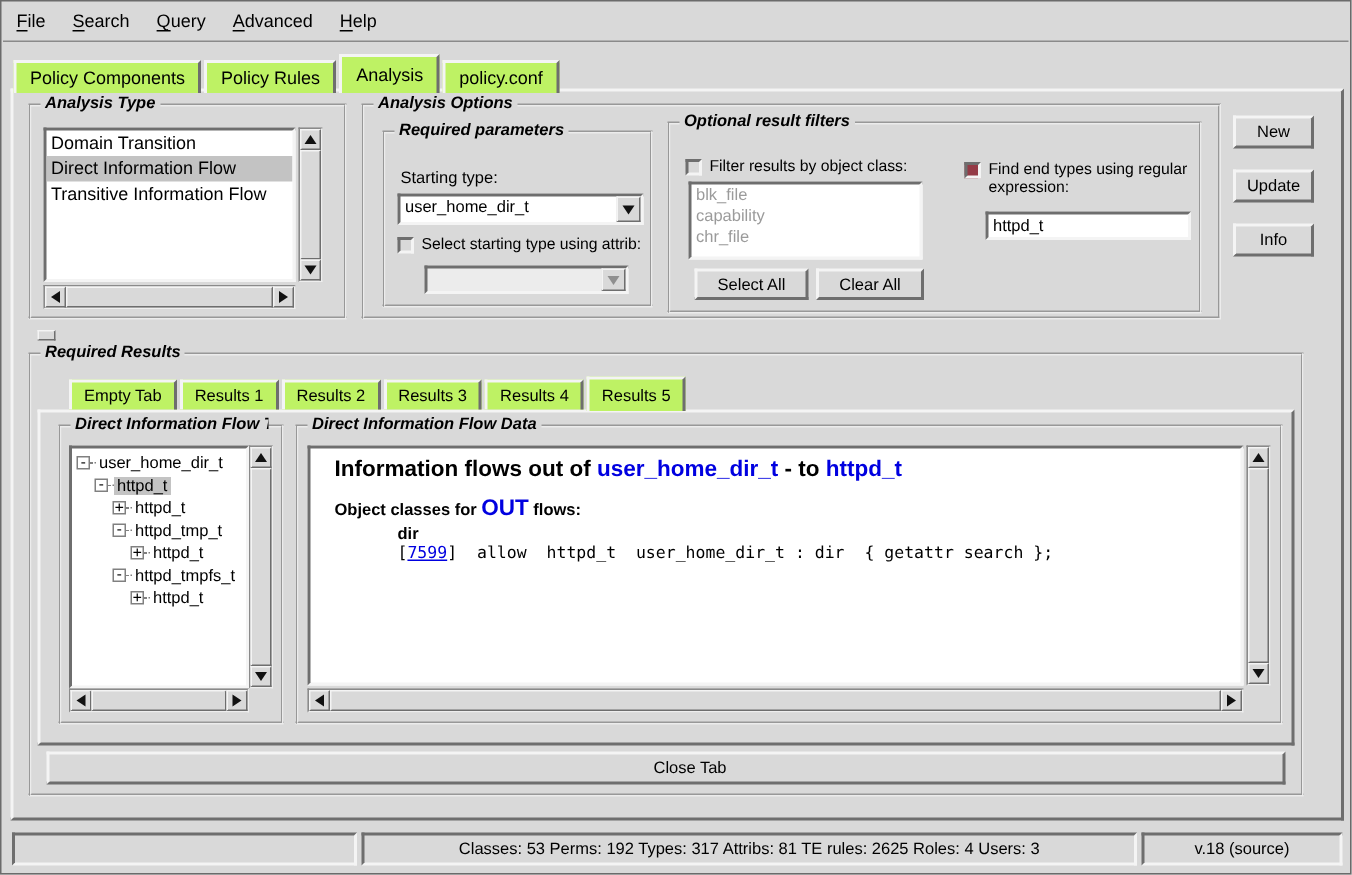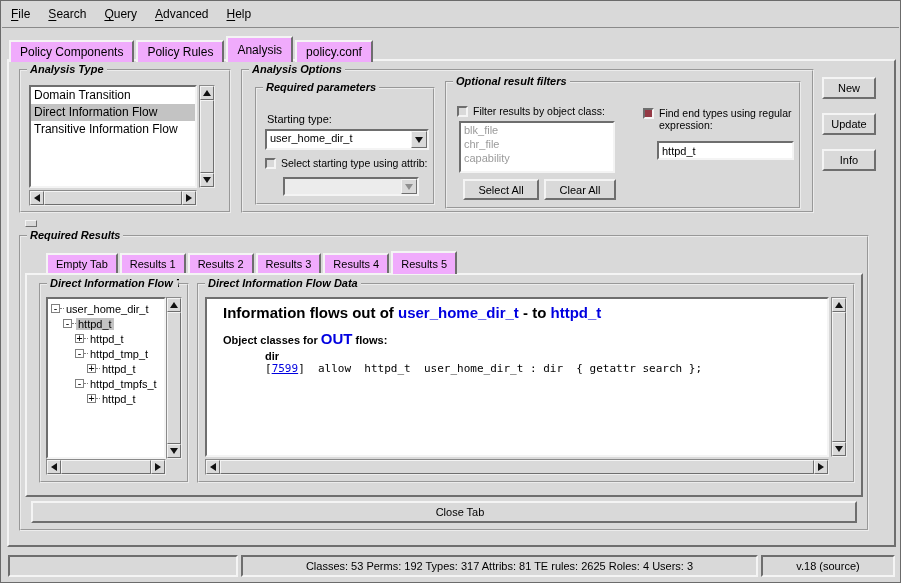--- a/index.html
+++ b/index.html
@@ -12,21 +12,21 @@
   .abs { position:absolute; }
   .raised  { border:2px solid; border-color:#f4f4f4 #6e6e6e #6e6e6e #f4f4f4; }
   .sunken  { border:2px solid; border-color:#6e6e6e #f4f4f4 #f4f4f4 #6e6e6e; }
 
   .menubar { position:absolute; left:1px; top:1px; width:897px; height:26px; background:#d9d9d9;
              border-bottom:1px solid #8a8a8a; }
   .menu-item { display:inline-block; padding:5px 9px 4px; font-size:12px; }
   .menu-item u { text-underline-offset:2px; }
 
   .tabbar { position:absolute; display:flex; align-items:flex-end; z-index:3; }
-  .tab { background:#f0abfc; border:2px solid; border-color:#f4f4f4 #6e6e6e #6e6e6e #f4f4f4;
+  .tab { background:#bef264; border:2px solid; border-color:#f4f4f4 #6e6e6e #6e6e6e #f4f4f4;
          border-bottom:none; padding:3px 9px 3px; margin-right:2px; white-space:nowrap; font-size:12px; }
   .tab.active { padding-top:5px; padding-bottom:5px; }
   .tabbar.small .tab { font-size:11px; padding:3px 8px; }
   .tabbar.small .tab.active { padding-top:5px; padding-bottom:4px; }
 
   .lframe { position:absolute; border:2px groove #ececec; }
   .ltitle { position:absolute; top:-8px; left:6px; max-width:calc(100% - 14px); overflow:hidden;
             white-space:nowrap; background:#d9d9d9; padding:0 3px;
             font-weight:bold; font-style:italic; font-size:11px; }
 
@@ -163,22 +163,22 @@
   </div>
 
   <div class="lframe" style="left:202px;top:10px;width:356px;height:128px;">
     <span class="ltitle">Optional result filters</span>
     <div class="chk" style="left:10px;top:22px;width:180px;">
       <span class="chkbox sunken"></span>
       <span class="chklbl">Filter results by object class:</span>
     </div>
     <div class="listbox sunken" style="left:12px;top:38px;width:156px;height:52px;">
         <div class="lb-item disabled">blk_file</div>
+        <div class="lb-item disabled">capability</div>
         <div class="lb-item disabled">chr_file</div>
-        <div class="lb-item disabled">capability</div>
       </div>
     <div class="btn raised" style="left:16px;top:96px;width:76px;height:21px;">Select All</div>
     <div class="btn raised" style="left:97px;top:96px;width:72px;height:21px;">Clear All</div>
     <div class="chk" style="left:196px;top:24px;width:152px;">
       <span class="chkbox sunken checked"></span>
       <span class="chklbl">Find end types using regular expression:</span>
     </div>
     <input class="entry sunken" style="left: 210px; top: 58px; width: 137px; height: 19px;" value="httpd_t">
   </div>
 </div>

